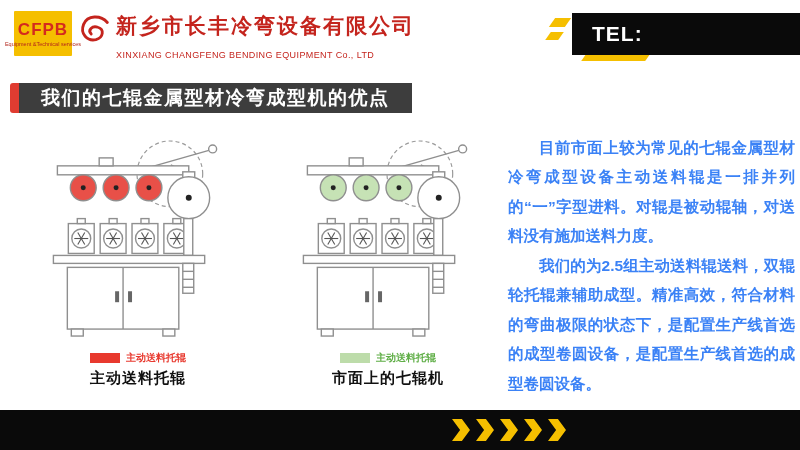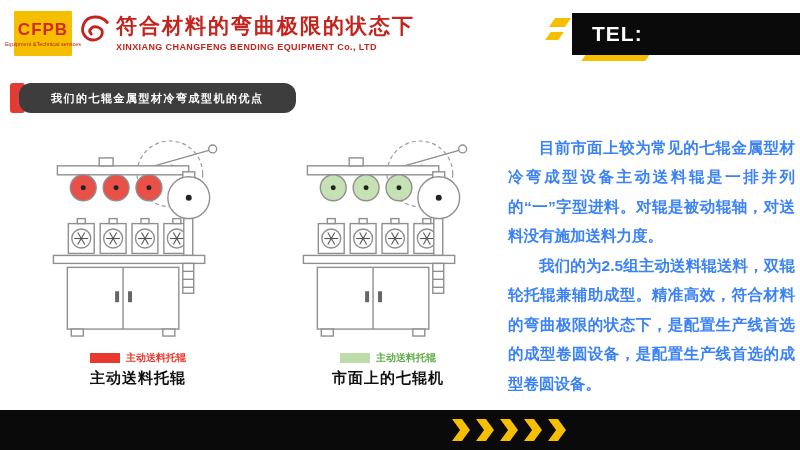--- a/index.html
+++ b/index.html
@@ -8,34 +8,34 @@
 
   
   .header{position:absolute;top:0;left:0;width:800px;height:70px;background:#fff;}
   .logo-box{position:absolute;left:14px;top:11px;width:58px;height:45px;border-radius:1px;
             display:flex;flex-direction:column;align-items:center;justify-content:center;}
   .logo-abbr{color:#d42a1e;font-weight:bold;font-size:17px;letter-spacing:1px;line-height:1;}
   .logo-tag{color:#b3261c;font-size:5.5px;margin-top:3px;white-space:nowrap;}
   .swirl{position:absolute;left:76px;top:12px;}
   .company{position:absolute;left:116px;top:13px;}
   .company-cn{font-family:"DejaVu Serif",serif;font-weight:bold;font-size:21px;letter-spacing:2px;line-height:1.2;}
-  .company-en{font-size:9px;font-weight:bold;letter-spacing:0.4px;margin-top:4px;}
+  .company-en{font-size:9px;font-weight:normal;letter-spacing:0.4px;margin-top:12px;}
   .tel-box{position:absolute;right:0;top:13px;width:228px;height:42px;color:#fff;
            display:flex;align-items:center;padding-left:20px;box-sizing:border-box;}
   .tel-label{font-size:21px;font-weight:bold;letter-spacing:1px;}
   .tel-number{font-size:18px;font-weight:bold;letter-spacing:1px;margin-left:2px;}
   .tick1{position:absolute;left:552px;top:18px;width:16px;height:9px;transform:skewX(-35deg);}
   .tick2{position:absolute;left:548px;top:32px;width:13px;height:8px;transform:skewX(-35deg);}
   .stripe{position:absolute;left:584px;top:53px;width:64px;height:8px;transform:skewX(-35deg);}
 
   
   .title-row{position:absolute;left:10px;top:83px;display:flex;height:30px;}
   .title-accent{width:15px;height:30px;border-radius:3px;}
-  .title-badge{margin-left:-6px;color:#fff;font-size:11px;font-weight:bold;letter-spacing:1.5px;
-               padding:0 32px;display:flex;align-items:center;border-radius:12px;position:relative;z-index:1;}
+  .title-badge{margin-left:-6px;color:#fff;font-size:19px;font-weight:bold;letter-spacing:1.5px;
+               padding:0 22px;display:flex;align-items:center;border-radius:0;position:relative;z-index:1;}
 
   
   .col{position:absolute;top:136px;width:200px;text-align:center;}
   #col-left{left:38px;} #col-right{left:288px;}
   .machine{display:block;margin:0 auto;width:190px;height:209px;}
   .dash{fill:none;stroke:#9a9a9a;stroke-width:1.2;stroke-dasharray:4 3;}
   .ln{fill:none;stroke:#8f8f8f;stroke-width:1.4;}
   .part{fill:#fff;stroke:#8f8f8f;stroke-width:1.4;}
   .roller{stroke:#8f8f8f;stroke-width:1.4;}
   .dot{fill:#222;}
@@ -63,21 +63,21 @@
 
   <div class="header">
     <div class="logo-box" style="background: rgb(245, 191, 0);">
       <div class="logo-abbr">CFPB</div>
       <div class="logo-tag">Equipment &amp;Technical services</div>
     </div>
     <svg class="swirl" width="38" height="40" viewBox="0 0 40 40">
       <path d="M33 10 C 26 2, 12 2, 8 12 C 4 22, 12 30, 21 28 C 29 26, 30 17, 23 15 C 17 13, 12 18, 16 22" fill="none" stroke="#c4241d" stroke-width="3" stroke-linecap="round"></path>
     </svg>
     <div class="company">
-      <div class="company-cn" style="color: rgb(196, 36, 29);">符合材料的弯曲极限的状态下</div>
+      <div class="company-cn" style="color: rgb(196, 36, 29);">新乡市长丰冷弯设备有限公司</div>
       <div class="company-en" style="color: rgb(196, 36, 29);">XINXIANG CHANGFENG BENDING EQUIPMENT Co., LTD</div>
     </div>
     <div class="tick1" style="background: rgb(245, 191, 0);"></div>
     <div class="tick2" style="background: rgb(245, 191, 0);"></div>
     <div class="stripe" style="background: rgb(245, 191, 0);"></div>
     <div class="tel-box" style="background: rgb(10, 10, 10);">
       <span class="tel-label">TEL:</span>
     </div>
   </div>
 

